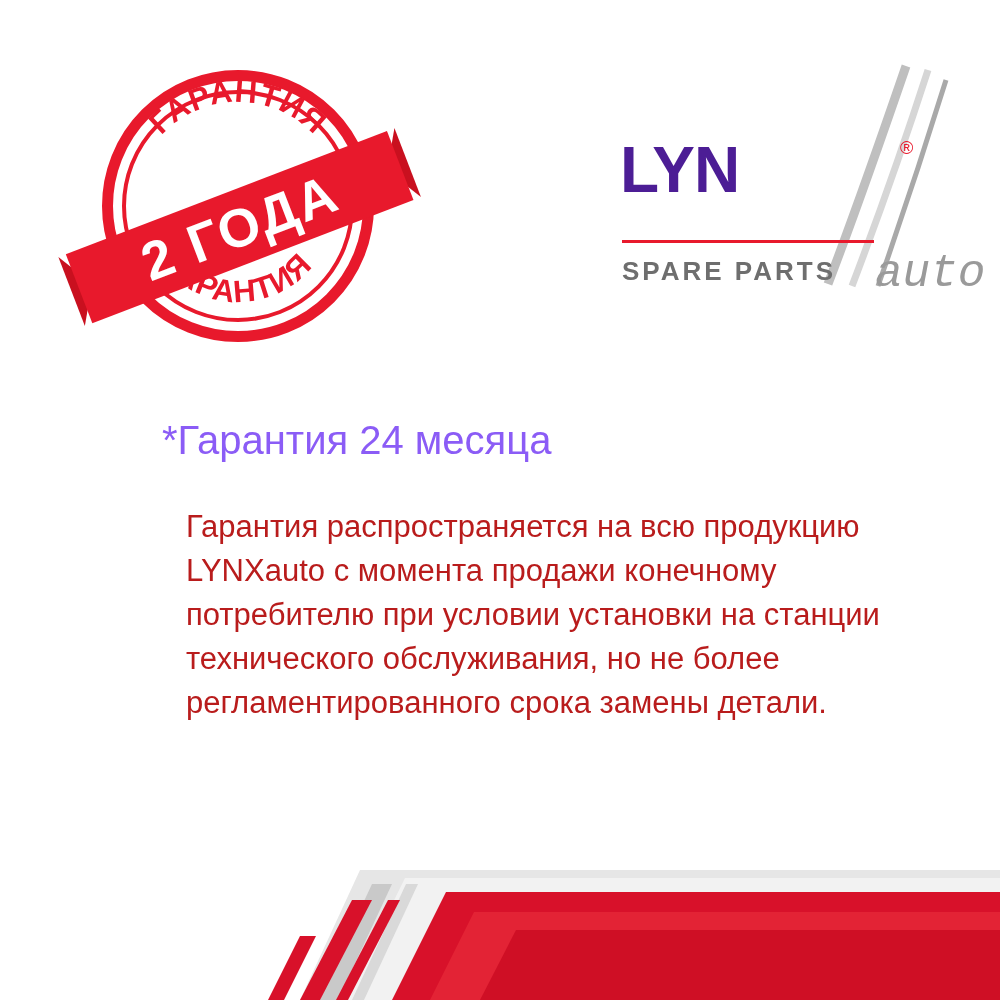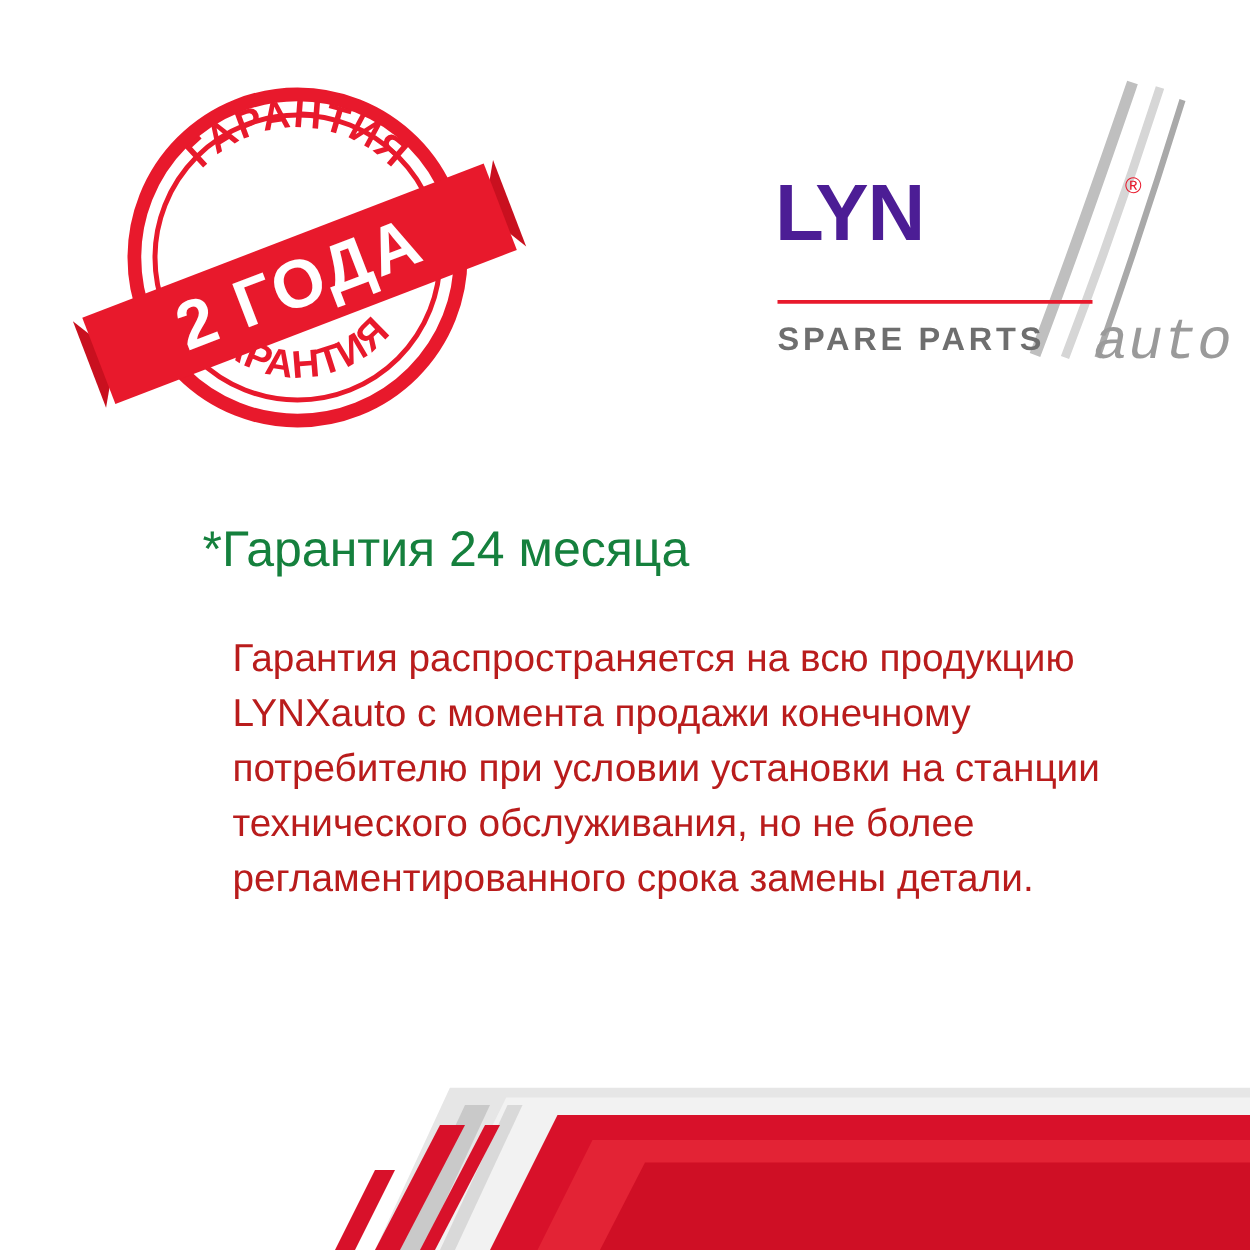--- a/index.html
+++ b/index.html
@@ -173,21 +173,21 @@
     color: #9a9a9a;
     margin-left: 27px;
   }
 
   
   .heading {
     position: absolute;
     left: 162px;
     top: 418px;
     font-size: 40px;
-    color: #15803d;
+    color: #8b5cf6;
     white-space: nowrap;
     text-align: center;
   }
   .paragraph {
     position: absolute;
     left: 186px;
     top: 505px;
     width: 730px;
     font-size: 31px;
     line-height: 1.42;

